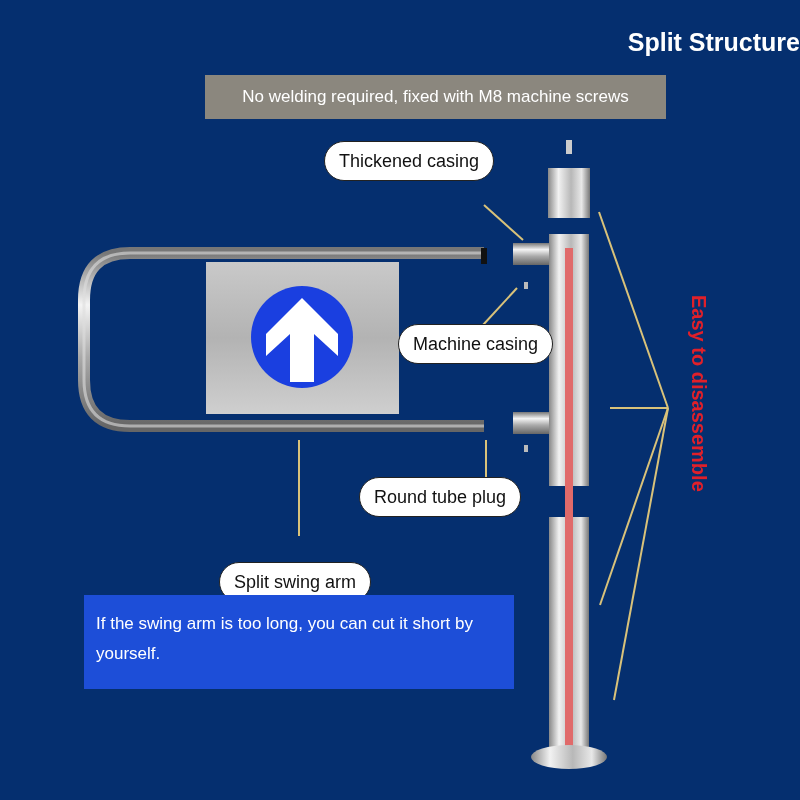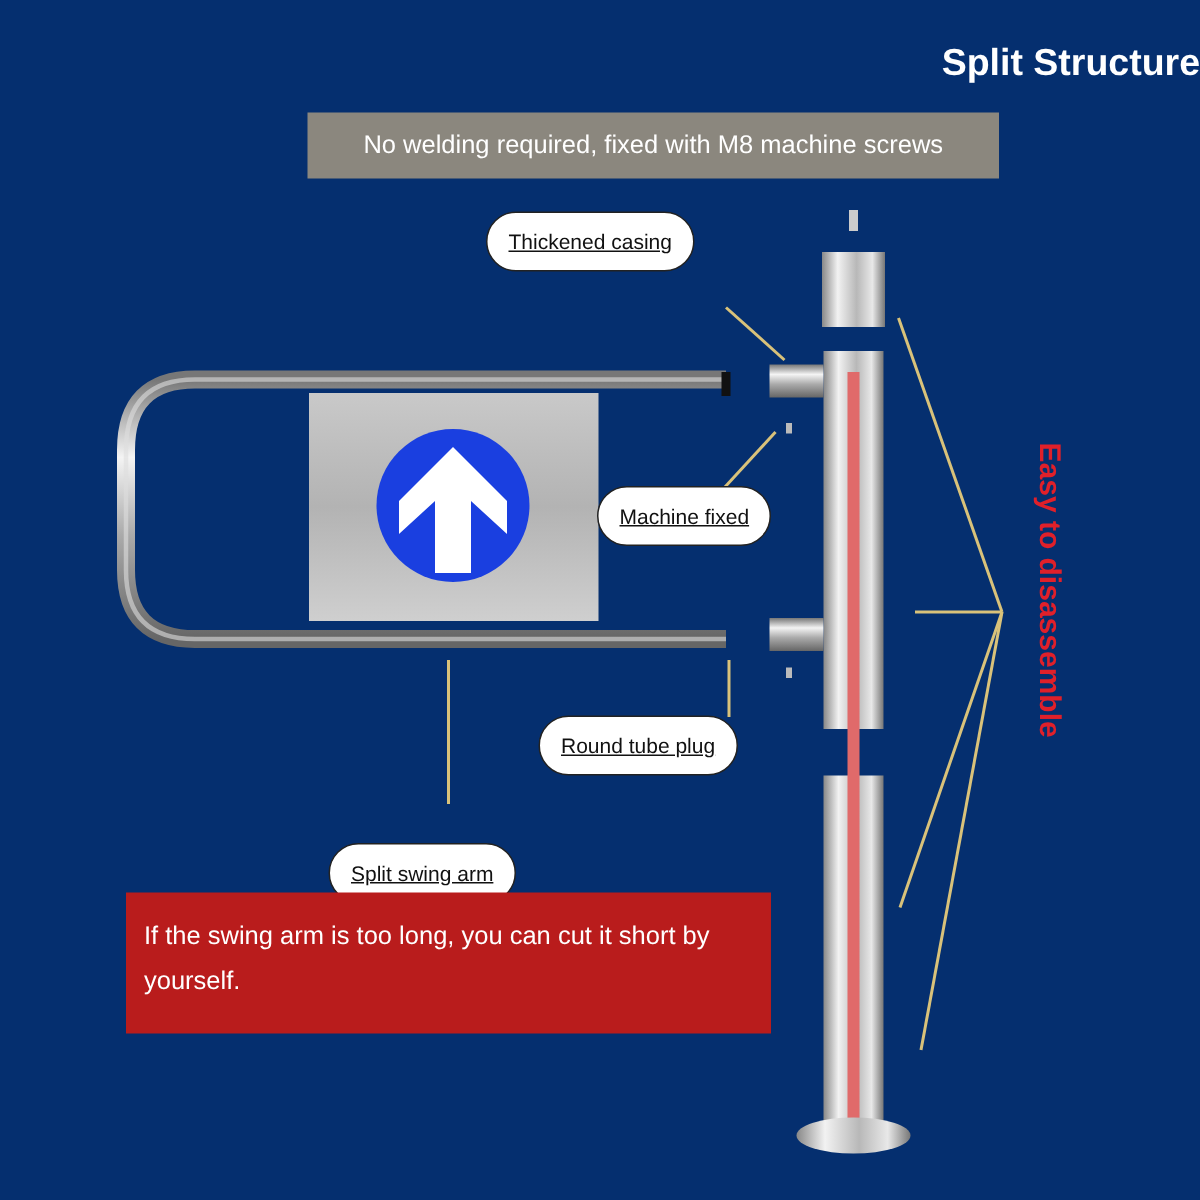--- a/index.html
+++ b/index.html
@@ -1,21 +1,21 @@
 <!DOCTYPE html>
 <html><head>
 <meta charset="utf-8">
 <style>
   html,body{margin:0;padding:0;}
   body{width:800px;height:800px;overflow:hidden;background:#052f6f;font-family:"Liberation Sans",sans-serif;position:relative;}
   .abs{position:absolute;}
   .title{left:0;width:800px;top:28px;text-align:right;color:#fff;font-weight:bold;font-size:25px;}
   .subtitle{left:169px;top:75px;width:461px;height:44px;background:#8b877e;color:#fff;font-size:17px;line-height:44px;text-align:center;margin-left:36px;}
-  .callout{background:#fff;color:#111;font-size:14px;border-radius:20px;border:1px solid #222;padding:0 14px;height:38px;line-height:38px;white-space:nowrap;text-decoration:underline;}
-  .note{left:84px;top:595px;width:430px;height:94px;background:#b91c1c;color:#fff;font-size:17px;line-height:30px;padding:14px 12px;box-sizing:border-box;}
+  .callout{background:#fff;color:#111;font-size:18px;border-radius:20px;border:1px solid #222;padding:0 14px;height:38px;line-height:38px;white-space:nowrap;}
+  .note{left:84px;top:595px;width:430px;height:94px;background:#1d4ed8;color:#fff;font-size:17px;line-height:30px;padding:14px 12px;box-sizing:border-box;}
   .vert{left:680px;top:295px;width:40px;height:240px;}
   .vert span{display:block;transform:rotate(90deg);transform-origin:left top;position:absolute;left:30px;top:0;white-space:nowrap;color:#e0202a;font-weight:bold;font-size:20px;}
   svg{position:absolute;left:0;top:0;}
 </style>
 </head>
 <body>
 
 <svg width="800" height="800">
   <defs>
     <linearGradient id="steelV" x1="0" y1="0" x2="0" y2="1">
@@ -67,21 +67,21 @@
     <line x1="610" y1="408" x2="668" y2="408"></line>
     <line x1="668" y1="408" x2="600" y2="605"></line>
     <line x1="668" y1="408" x2="614" y2="700"></line>
   </g>
 </svg>
 
 <div class="abs title">Split Structure</div>
 <div class="abs subtitle">No welding required, fixed with M8 machine screws</div>
 
 <div class="abs callout" style="left:324px;top:141px;">Thickened casing</div>
-<div class="abs callout" style="left:398px;top:324px;">Machine fixed</div>
+<div class="abs callout" style="left:398px;top:324px;">Machine casing</div>
 <div class="abs callout" style="left:359px;top:477px;">Round tube plug</div>
 <div class="abs callout" style="left:219px;top:562px;">Split swing arm</div>
 
 <div class="abs note">If the swing arm is too long, you can cut it short by yourself.</div>
 
 <div class="abs vert">
   <span>Easy to disassemble</span>
 </div>
 
 </body></html>

